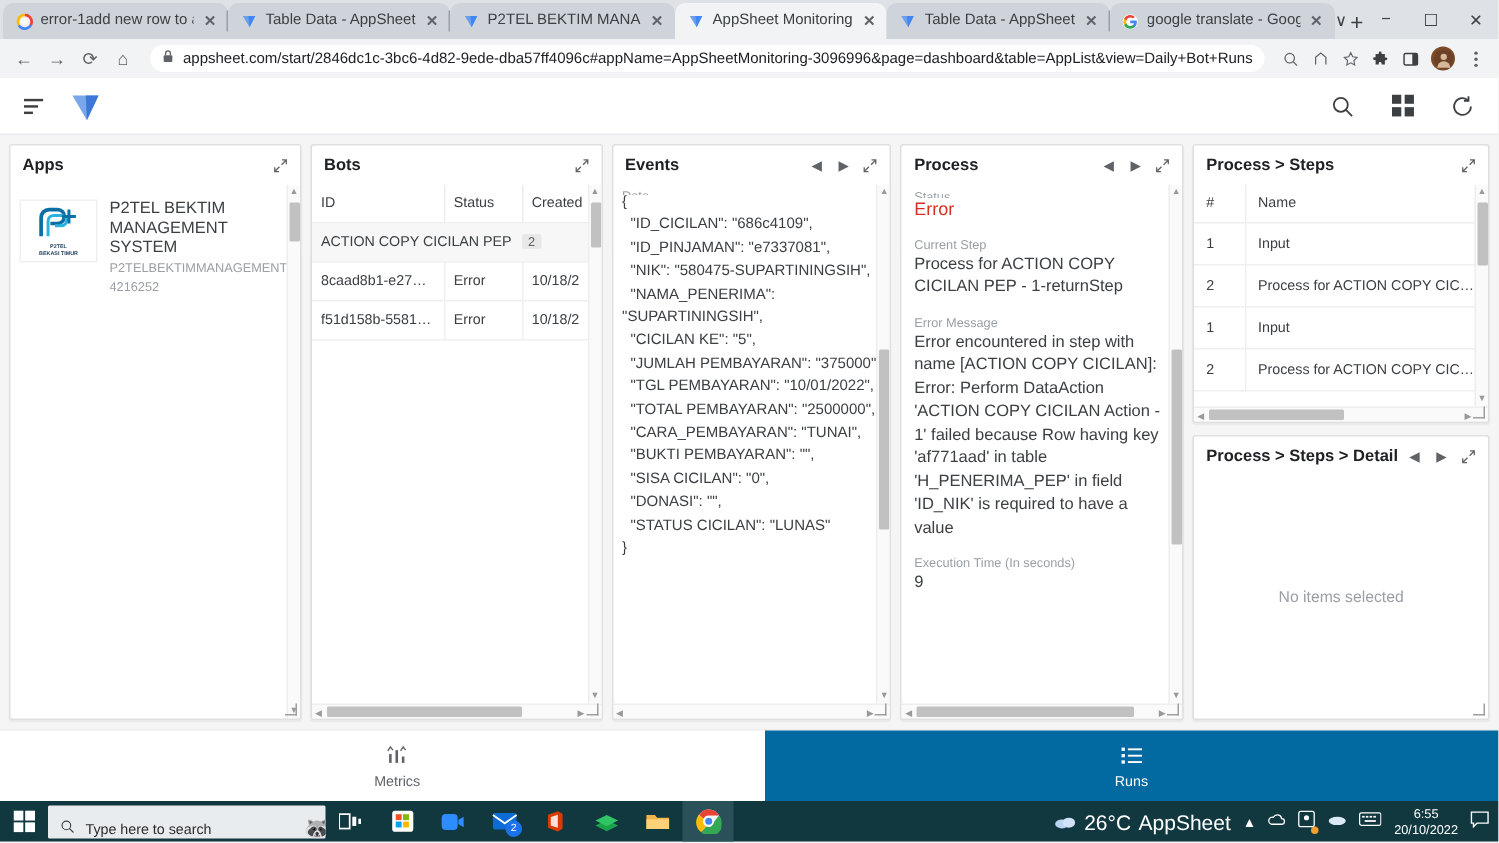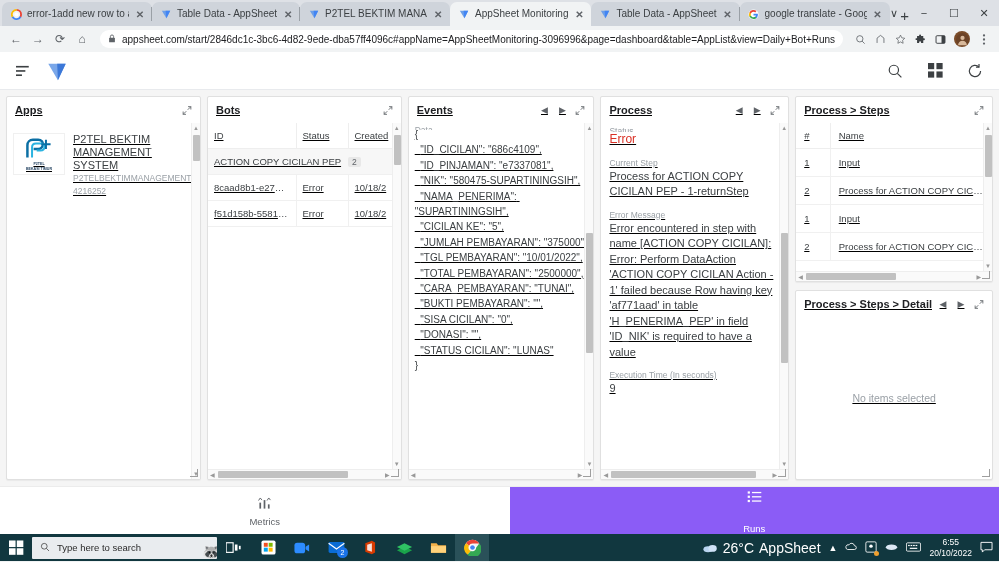--- a/index.html
+++ b/index.html
@@ -129,21 +129,21 @@
 
   
   .dashboard {
     height: 396px;
     background: #f5f5f5;
     display: flex;
     gap: 6px;
     padding: 6px;
     overflow: hidden;
   }
-  .col { display: flex; flex-direction: column; gap: 6px; text-decoration: underline; }
+  .col { display: flex; flex-direction: column; gap: 6px; }
   .col-apps    { width: 195px; }
   .col-bots    { width: 196px; }
   .col-events  { width: 188px; }
   .col-process { width: 190px; }
   .col-steps   { width: 198px; display:flex; flex-direction: column; gap: 8px; }
 
   .panel {
     background: #fff;
     border: 1px solid #e0e0e0;
     border-radius: 2px;
@@ -312,40 +312,40 @@
     padding-left: 20px;
   }
   .navitem {
     flex: 1;
     display: flex; flex-direction: column;
     align-items: center; justify-content: center;
     gap: 3px;
     font-size: 9.5px;
     color: #5f6368;
   }
-  .navitem.active { background: #8b5cf6; color: #fff; justify-content: space-between; }
+  .navitem.active { background: #0369a1; color: #fff; }
   .navitem .nicon { height: 18px; display:flex; align-items:center; }
 
   
   .taskbar {
     height: 27px;
     background: #11373f;
     display: flex;
     align-items: center;
     gap: 0;
     color: #fff;
   }
   .start {
     width: 32px; height: 27px;
     display: flex; align-items: center; justify-content: center;
   }
   .searchbox {
     width: 185px; height: 22px;
     background: #e9ecef;
-    display: flex; align-items: center;
+    display: flex; align-items: flex-end;
     gap: 7px; padding: 0 8px;
     font-size: 9.5px; color: #2b2b2b;
     border-radius: 1px;
     position: relative;
     overflow: hidden;
   }
   .tb-app {
     width: 34px; height: 27px;
     display: flex; align-items: center; justify-content: center;
     position: relative;

